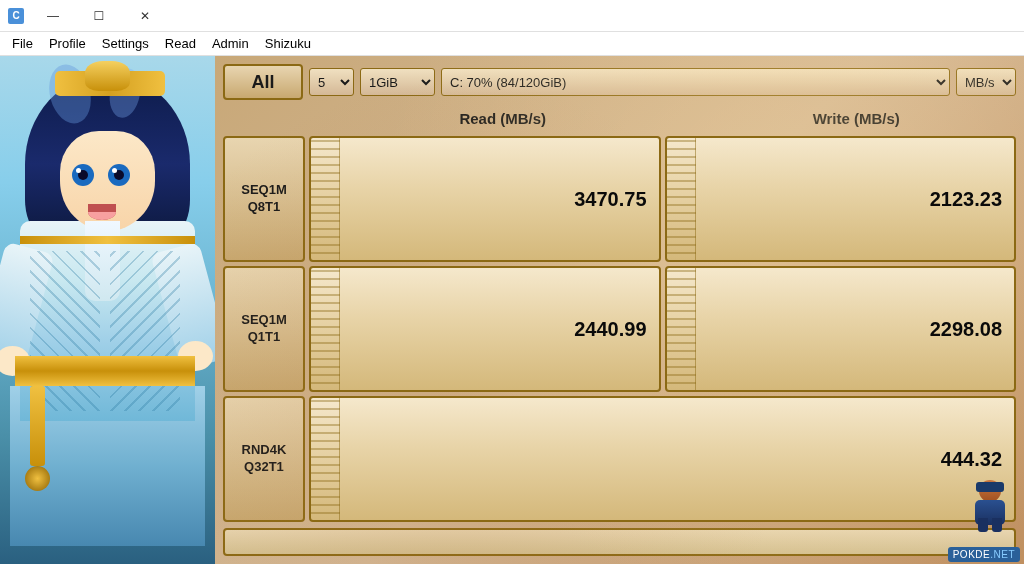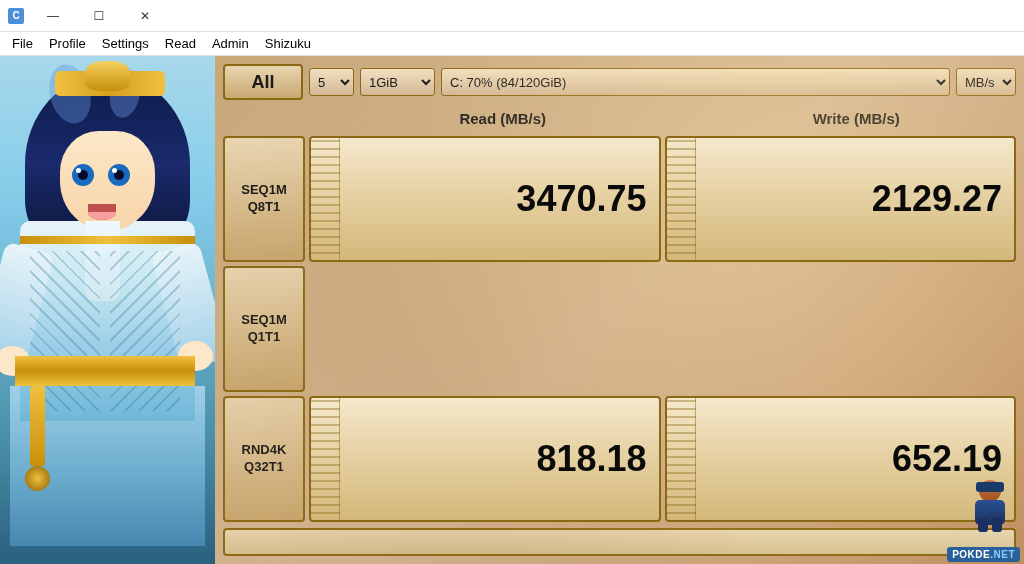--- a/index.html
+++ b/index.html
@@ -250,32 +250,32 @@
     }
 
     .controls-row .btn-all { font-size: 18px; }
 
     
     .bench-rows .bench-row {
       min-height: 72px;
     }
 
     .bench-value-cell .bench-value {
-      font-size: 36px;
+      font-size: 20px;
     }
 
     
     .pokde-badge {
       position: absolute;
       bottom: 2px;
       right: 4px;
       background: #2a6099;
       color: white;
       font-size: 10px;
-      font-weight: bold;
+      font-weight: normal;
       padding: 2px 5px;
       border-radius: 3px;
       letter-spacing: 0.5px;
     }
   </style>
 </head>
 <body>
 
 <div class="title-bar">
   <div class="title-bar-icon">C</div>
@@ -380,35 +380,38 @@
     </div>
 
     <div class="bench-rows">
 
       <div class="bench-row">
         <div class="bench-label">SEQ1M<br>Q8T1</div>
         <div class="bench-value-cell">
           <span class="bench-value">3470.75</span>
         </div>
         <div class="bench-value-cell">
-          <span class="bench-value">2129.27</span>
+          <span class="bench-value">2123.23</span>
         </div>
       </div>
 
       <div class="bench-row">
         <div class="bench-label">SEQ1M<br>Q1T1</div>
+        <div class="bench-value-cell">
+          <span class="bench-value">2440.99</span>
+        </div>
+        <div class="bench-value-cell">
+          <span class="bench-value">2298.08</span>
+        </div>
       </div>
 
       <div class="bench-row">
         <div class="bench-label">RND4K<br>Q32T1</div>
         <div class="bench-value-cell">
-          <span class="bench-value">818.18</span>
-        </div>
-        <div class="bench-value-cell">
-          <span class="bench-value">652.19</span>
+          <span class="bench-value">444.32</span>
         </div>
       </div>
 
     </div>
 
     <div class="bottom-bar"></div>
 
     <div style="position:absolute;bottom:32px;right:10px;z-index:10;">
 
       <div style="width:48px;height:52px;position:relative;">

